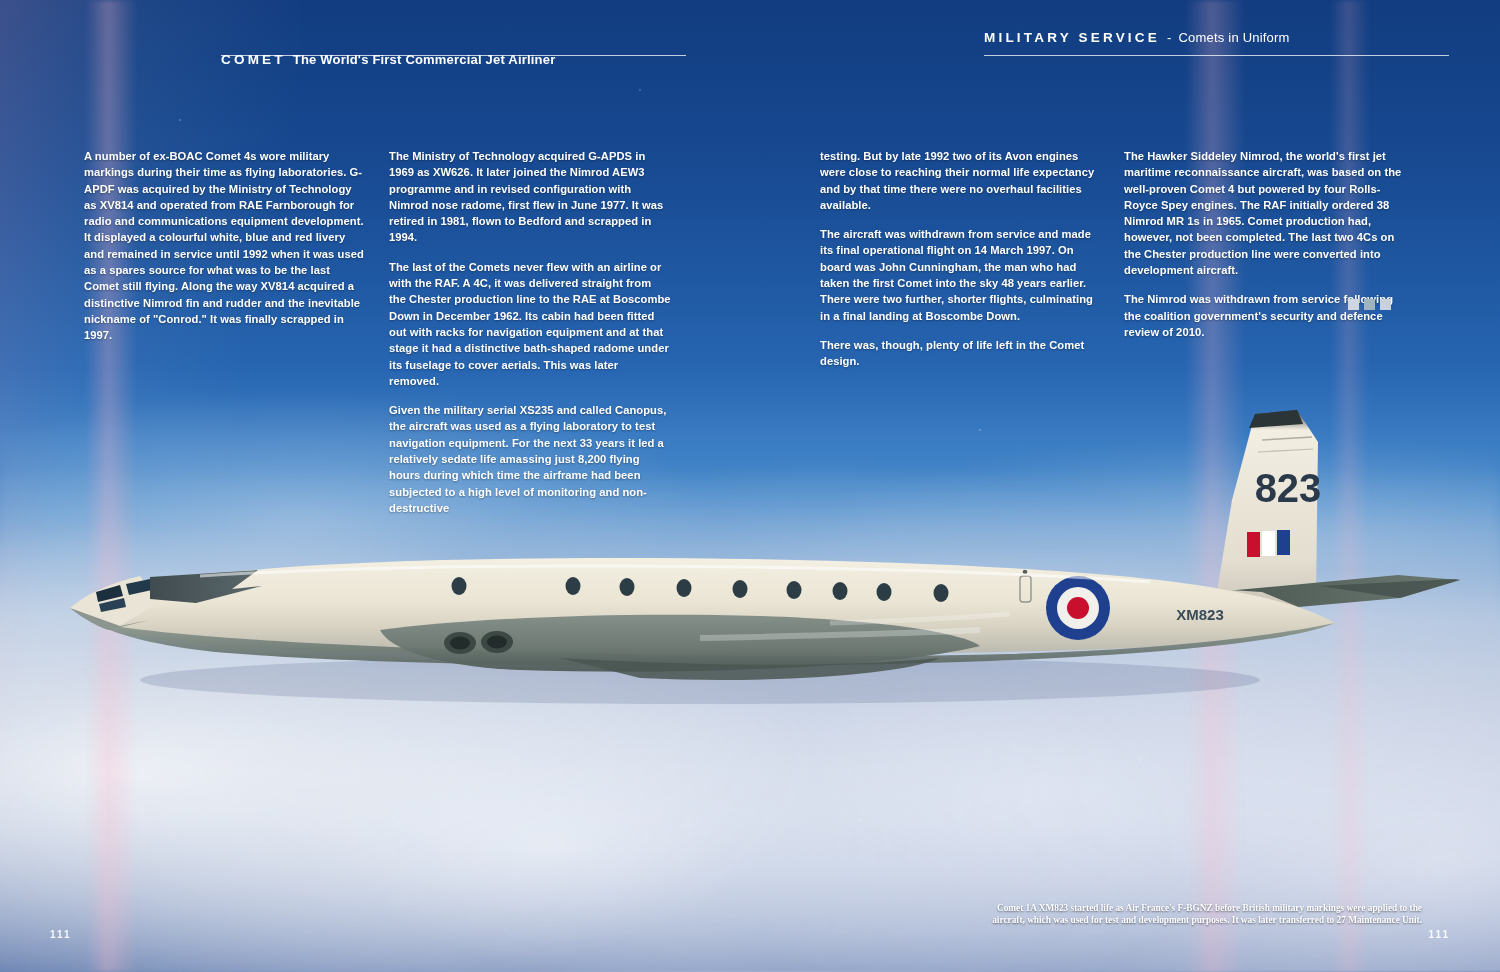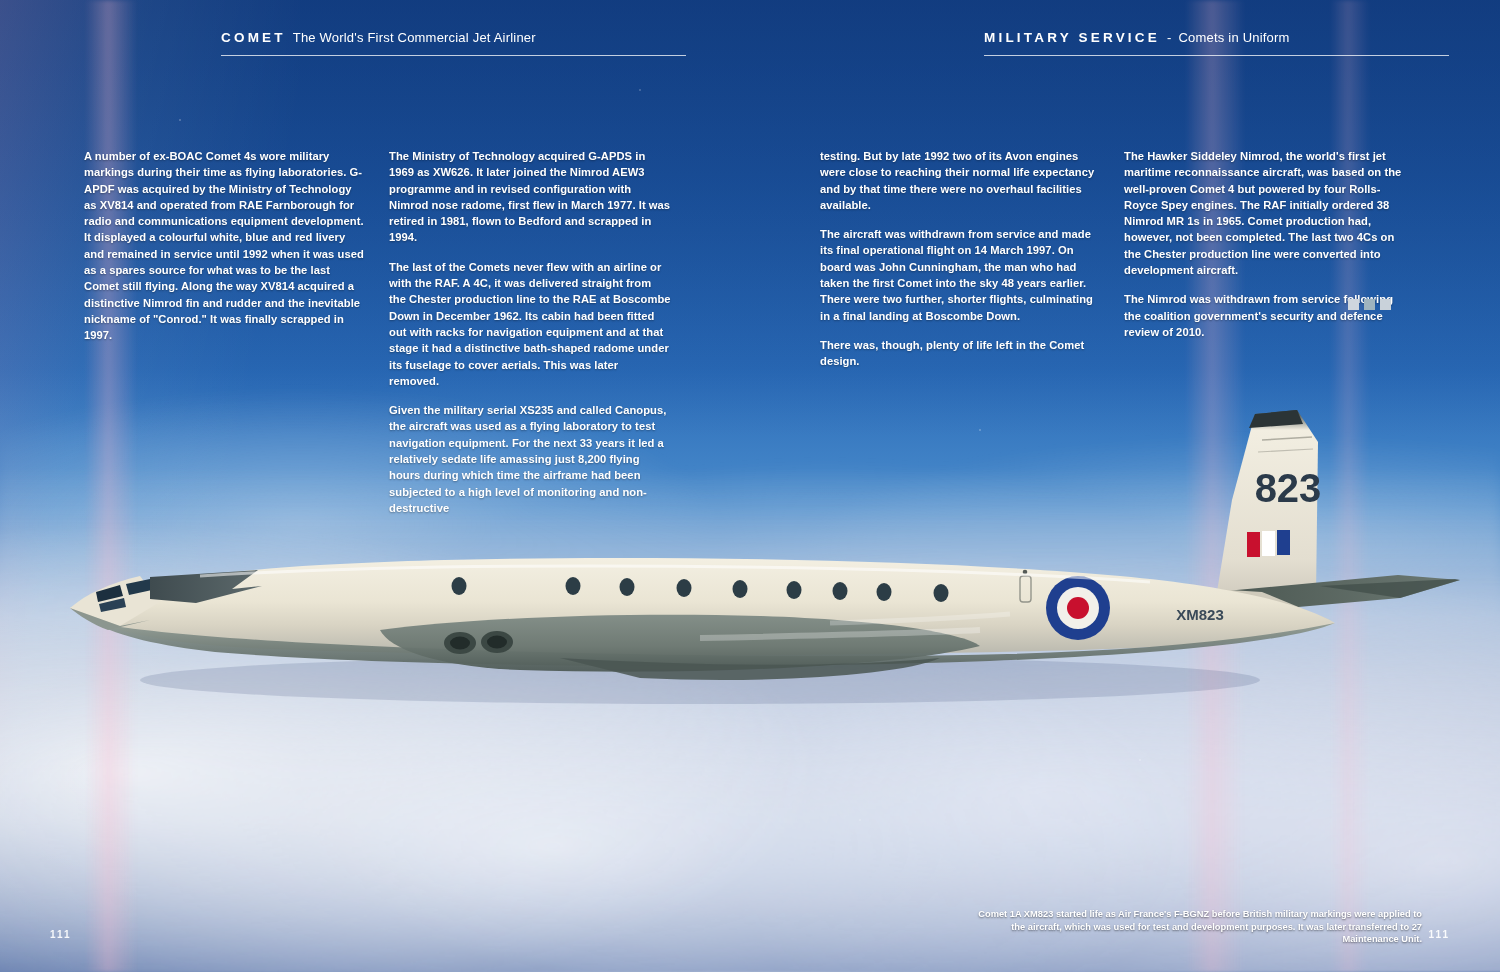--- a/index.html
+++ b/index.html
@@ -85,21 +85,21 @@
     letter-spacing: .2px;
     white-space: nowrap;
   }
   .hdr-left { left: 221px; }
   .hdr-right { left: 984px; justify-content: flex-end; }
   .hdr .brand {
     font-weight: 700;
     letter-spacing: 3.2px;
     font-size: 13.5px;
   }
-  .hdr .sub { font-weight: 400; font-size: 13px; }
+  .hdr .sub { font-weight: 700; font-size: 13px; margin-top: 22px; }
   .hdr .sub-light { font-weight: 400; font-size: 13px; }
   .rule {
     position: absolute;
     height: 1px;
     background: rgba(255,255,255,0.75);
     top: 55px;
   }
   .rule-left { left: 221px; width: 465px; }
   .rule-right { left: 984px; width: 465px; }
 
@@ -139,27 +139,28 @@
     position: absolute;
     left: 0; top: 380px;
     width: 1500px; height: 420px;
     pointer-events: none;
   }
 
   
   .caption {
     position: absolute;
     right: 78px;
-    bottom: 26px;
+    bottom: 45px;
     width: 452px;
     text-align: right;
     font-size: 9.3px;
     line-height: 12.6px;
     font-weight: 700;
     text-shadow: 0 1px 2px rgba(0,0,0,.5);
+    font-family: Liberation Serif, serif;
   }
 
   
   .folio {
     position: absolute;
     bottom: 32px;
     font-size: 10px;
     letter-spacing: 2px;
     font-weight: 700;
     color: rgba(255,255,255,.92);
@@ -192,21 +193,21 @@
     <span class="sub-light">-</span>
     <span class="sub-light">Comets in Uniform</span>
   </div>
   <div class="rule rule-right"></div>
 
   <div class="col c1">
     <p>A number of ex-BOAC Comet 4s wore military markings during their time as flying laboratories. G-APDF was acquired by the Ministry of Technology as XV814 and operated from RAE Farnborough for radio and communications equipment development. It displayed a colourful white, blue and red livery and remained in service until 1992 when it was used as a spares source for what was to be the last Comet still flying. Along the way XV814 acquired a distinctive Nimrod fin and rudder and the inevitable nickname of "Conrod." It was finally scrapped in 1997.</p>
   </div>
 
   <div class="col c2">
-    <p>The Ministry of Technology acquired G-APDS in 1969 as XW626. It later joined the Nimrod AEW3 programme and in revised configuration with Nimrod nose radome, first flew in March 1977. It was retired in 1981, flown to Bedford and scrapped in 1994.</p>
+    <p>The Ministry of Technology acquired G-APDS in 1969 as XW626. It later joined the Nimrod AEW3 programme and in revised configuration with Nimrod nose radome, first flew in June 1977. It was retired in 1981, flown to Bedford and scrapped in 1994.</p>
     <p>The last of the Comets never flew with an airline or with the RAF. A 4C, it was delivered straight from the Chester production line to the RAE at Boscombe Down in December 1962. Its cabin had been fitted out with racks for navigation equipment and at that stage it had a distinctive bath-shaped radome under its fuselage to cover aerials. This was later removed.</p>
     <p>Given the military serial XS235 and called Canopus, the aircraft was used as a flying laboratory to test navigation equipment. For the next 33 years it led a relatively sedate life amassing just 8,200 flying hours during which time the airframe had been subjected to a high level of monitoring and non-destructive</p>
   </div>
 
   <div class="col c3">
     <p>testing. But by late 1992 two of its Avon engines were close to reaching their normal life expectancy and by that time there were no overhaul facilities available.</p>
     <p>The aircraft was withdrawn from service and made its final operational flight on 14 March 1997. On board was John Cunningham, the man who had taken the first Comet into the sky 48 years earlier. There were two further, shorter flights, culminating in a final landing at Boscombe Down.</p>
     <p>There was, though, plenty of life left in the Comet design.</p>
   </div>
 

